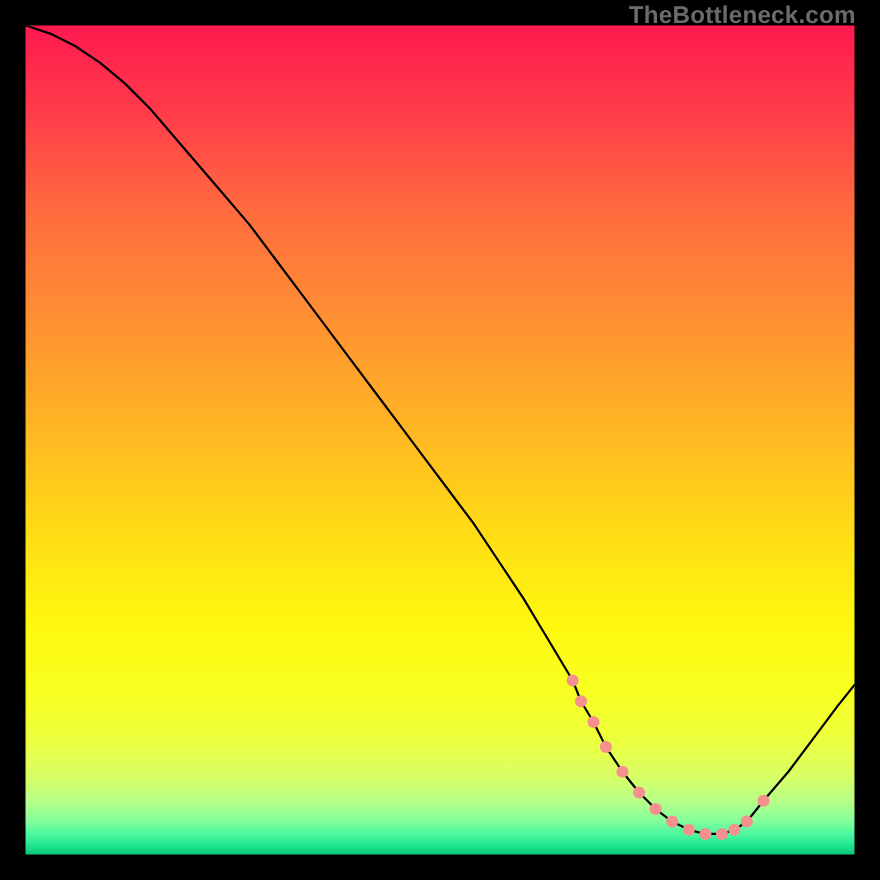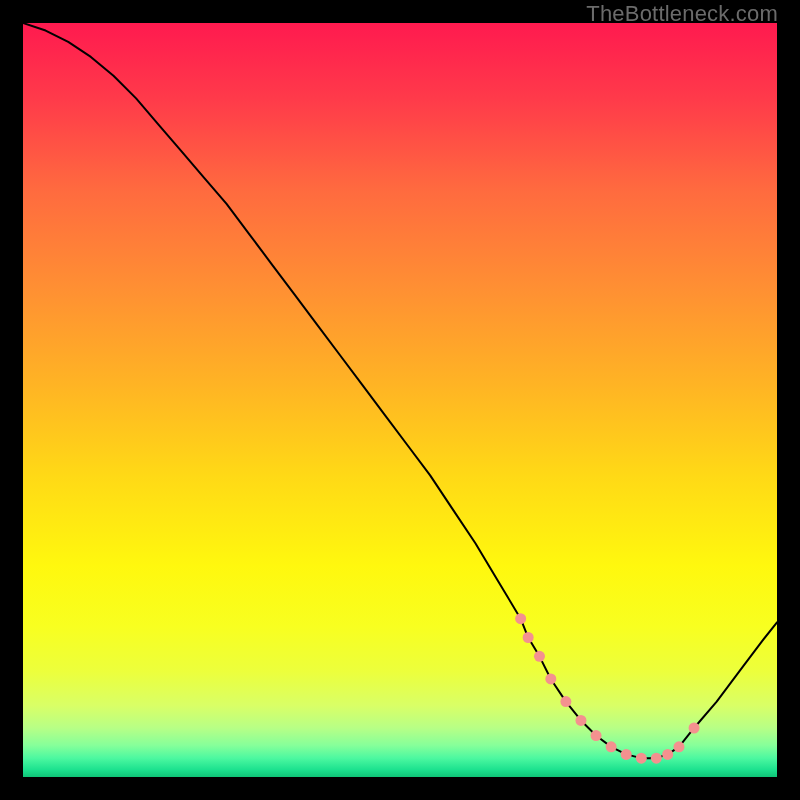--- a/index.html
+++ b/index.html
@@ -22,21 +22,21 @@
     top: 23px;
     width: 754px;
     height: 754px;
   }
   .watermark {
     position: absolute;
     top: 1px;
     right: 22px;
     color: #6b6b6b;
     font-size: 22px;
-    font-weight: 400;
+    font-weight: 700;
     letter-spacing: 0.2px;
   }
   svg { display: block; }
 </style>
 </head>
 <body>
 
 <div class="frame">
 
   <div class="plot">

